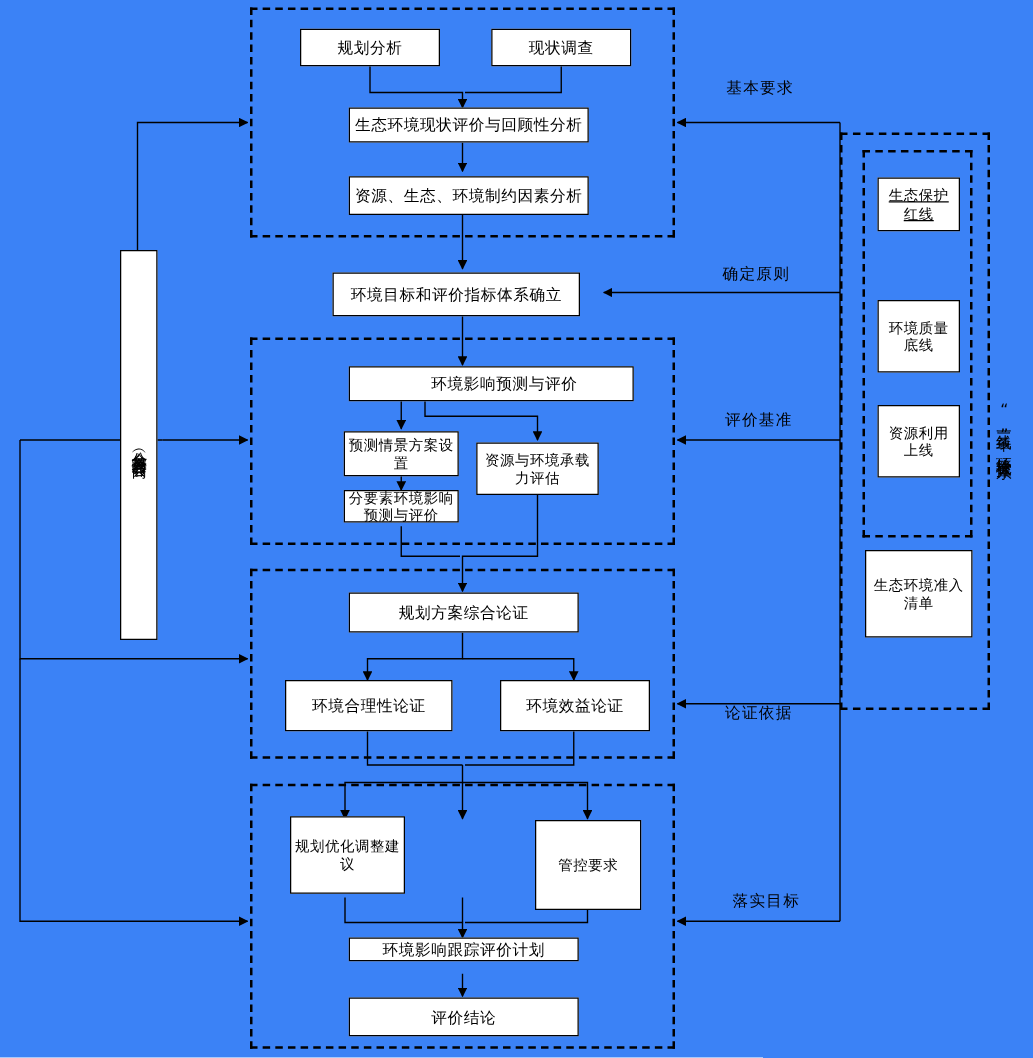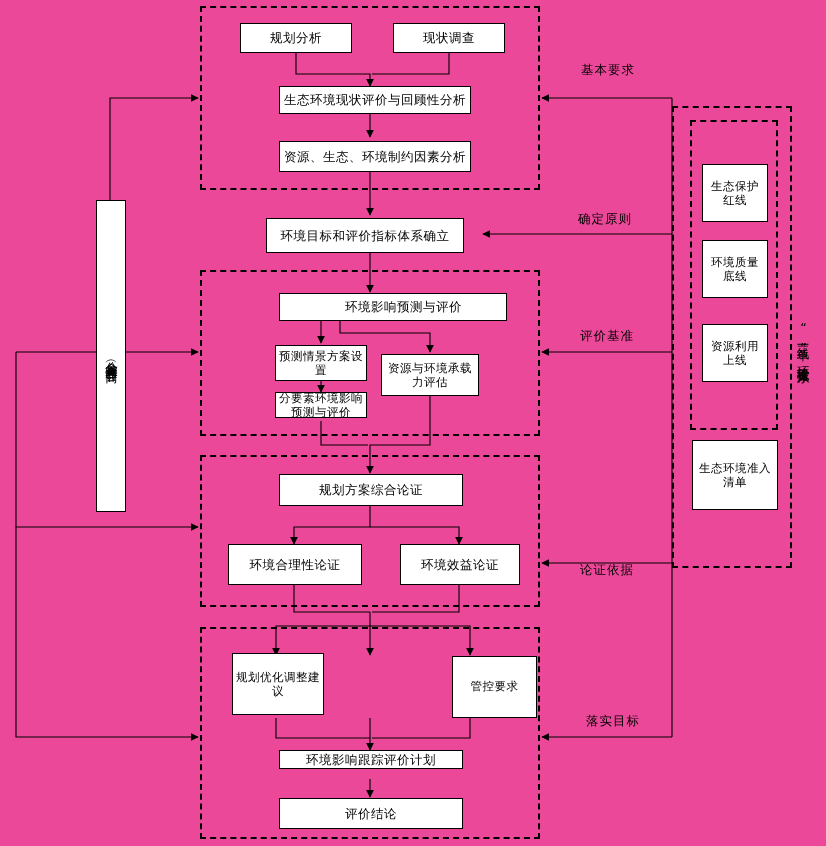--- a/index.html
+++ b/index.html
@@ -4,21 +4,21 @@
 <style>
   html, body {
     margin: 0;
     padding: 0;
     background: #ffffff;
   }
   #canvas {
     position: relative;
     width: 826px;
     height: 846px;
-    background: #ec4899;
+    background: #3b82f6;
     font-family: "DejaVu Sans", "Liberation Sans", sans-serif;
     color: #000000;
     overflow: hidden;
   }
   .box {
     position: absolute;
     box-sizing: border-box;
     border: 1px solid #000000;
     background: #ffffff;
     display: flex;
@@ -160,25 +160,25 @@
   <div class="box" style="left:279px; top:293px; width:228px; height:28px;padding-left:24px;">环境影响预测与评价</div>
   <div class="box sub2" style="left:275px; top:345px; width:92px; height:36px;">预测情景方案设置</div>
   <div class="box sub2" style="left:275px; top:392px; width:92px; height:26px;">分要素环境影响预测与评价</div>
   <div class="box sub2" style="left:381px; top:354px; width:98px; height:42px;">资源与环境承载力评估</div>
 
   <div class="box" style="left:279px; top:474px; width:184px; height:32px;">规划方案综合论证</div>
   <div class="box" style="left:228px; top:544px; width:134px; height:41px;">环境合理性论证</div>
   <div class="box" style="left:400px; top:544px; width:120px; height:41px;">环境效益论证</div>
 
   <div class="box sub2" style="left:232px; top:653px; width:92px; height:62px;">规划优化调整建议</div>
-  <div class="box sub2" style="left:452px; top:656px; width:85px; height:62px;font-family:Liberation Mono, monospace;">管控要求</div>
+  <div class="box sub2" style="left:428px; top:656px; width:85px; height:72px;">管控要求</div>
   <div class="box" style="left:279px; top:750px; width:184px; height:19px;">环境影响跟踪评价计划</div>
   <div class="box" style="left:279px; top:798px; width:184px; height:31px;">评价结论</div>
 
-  <div class="box sub2" style="left:702px; top:164px; width:66px; height:58px;">生态保护红线</div>
+  <div class="box sub2" style="left:702px; top:142px; width:66px; height:43px;text-decoration:underline;">生态保护红线</div>
   <div class="box sub2" style="left:702px; top:240px; width:66px; height:58px;">环境质量底线</div>
   <div class="box sub2" style="left:702px; top:324px; width:66px; height:58px;">资源利用上线</div>
   <div class="box sub2" style="left:692px; top:440px; width:86px; height:70px;">生态环境准入清单</div>
 
   <div class="vtext" style="left:96px; top:200px; width:30px; height:312px;">公众参与（含跨界会商）</div>
 
   <div class="vlabel" style="left:794px; top:320px;">“三线一单”环境管控体系</div>
 
   <div class="plainlabel" style="left:581px; top:62px;">基本要求</div>
   <div class="plainlabel" style="left:578px; top:211px;">确定原则</div>

